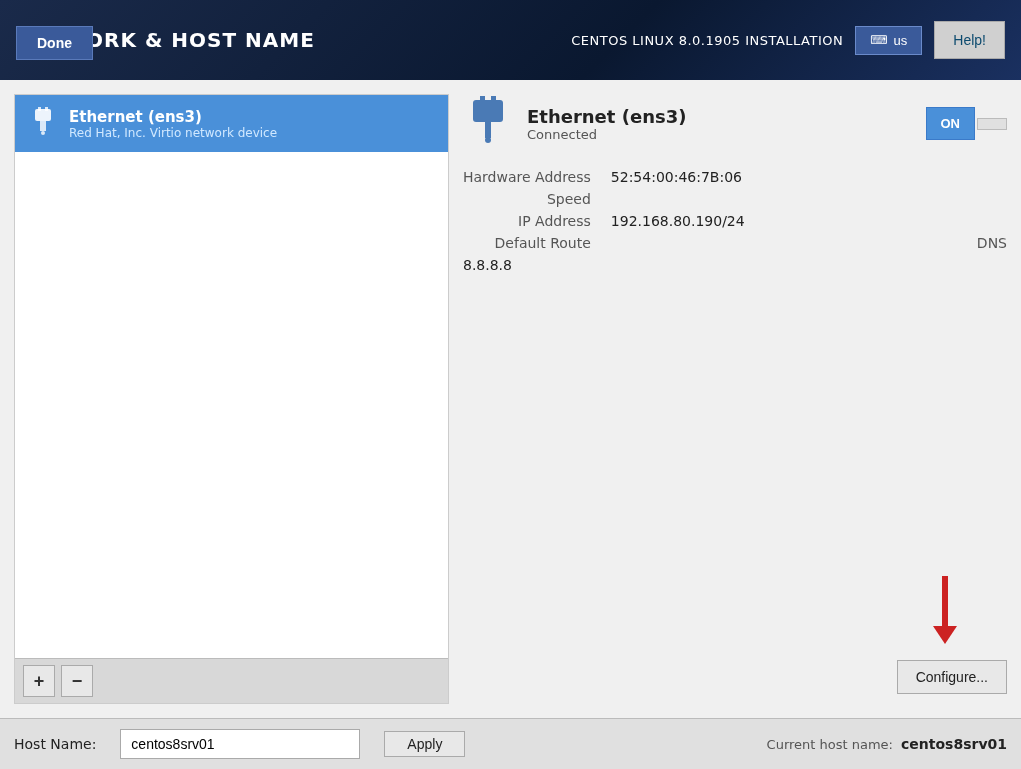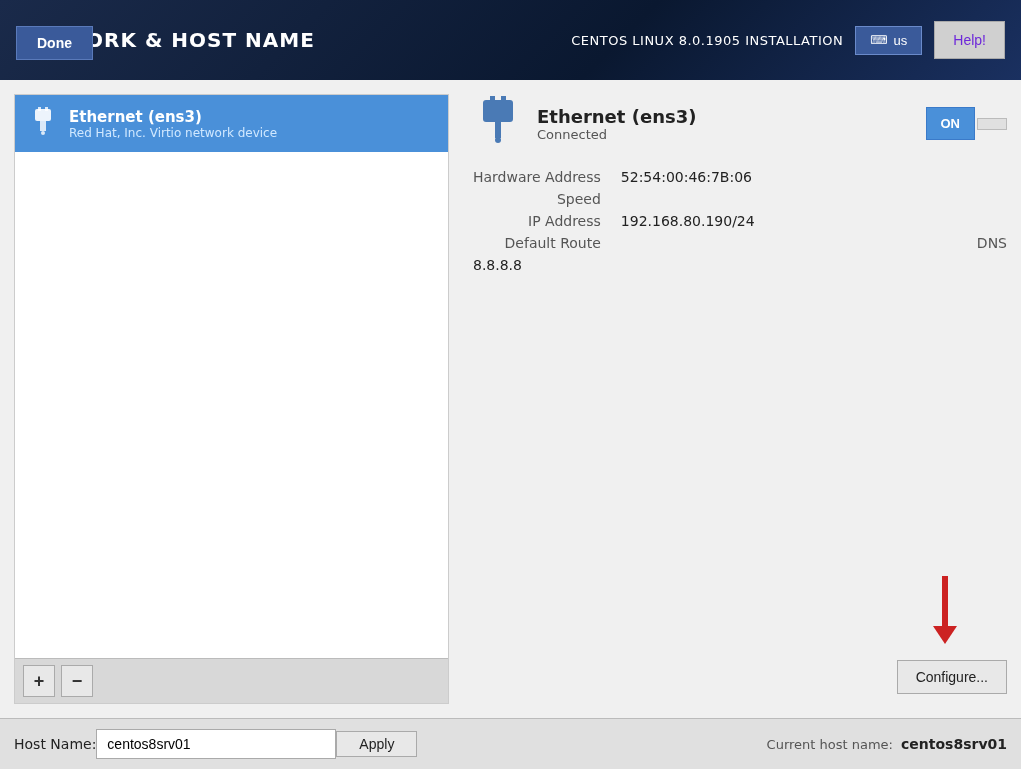--- a/index.html
+++ b/index.html
@@ -48,21 +48,21 @@
       gap: 6px;
       cursor: pointer;
       font-size: 13px;
     }
     .keyboard-icon {
       font-size: 12px;
     }
     .help-btn {
       background: #d0d0d0;
       border: 1px solid #aaa;
-      color: #6d28d9;
+      color: #0c4a6e;
       padding: 10px 18px;
       cursor: pointer;
       font-size: 14px;
     }
     .done-btn {
       background: #3a5a9a;
       border: 1px solid #5a7aba;
       color: white;
       padding: 8px 20px;
       cursor: pointer;
@@ -75,21 +75,21 @@
       background: #f0f0f0;
       display: flex;
       flex-direction: column;
       height: calc(769px - 80px);
     }
 
     .content-area {
       display: flex;
       flex: 1;
       padding: 14px;
-      gap: 24px;
+      gap: 14px;
     }
 
     
     .left-panel {
       width: 435px;
       display: flex;
       flex-direction: column;
       background: white;
       border: 1px solid #ccc;
     }
@@ -248,21 +248,21 @@
       border-top: 18px solid #cc2222;
     }
 
     
     .bottom-bar {
       background: #e0e0e0;
       border-top: 1px solid #bbb;
       padding: 10px 14px;
       display: flex;
       align-items: center;
-      gap: 0;
+      gap: 24px;
     }
     .hostname-label {
       font-size: 14px;
       color: #222;
     }
     .hostname-input {
       padding: 6px 10px;
       border: 1px solid #aaa;
       font-size: 14px;
       width: 240px;

